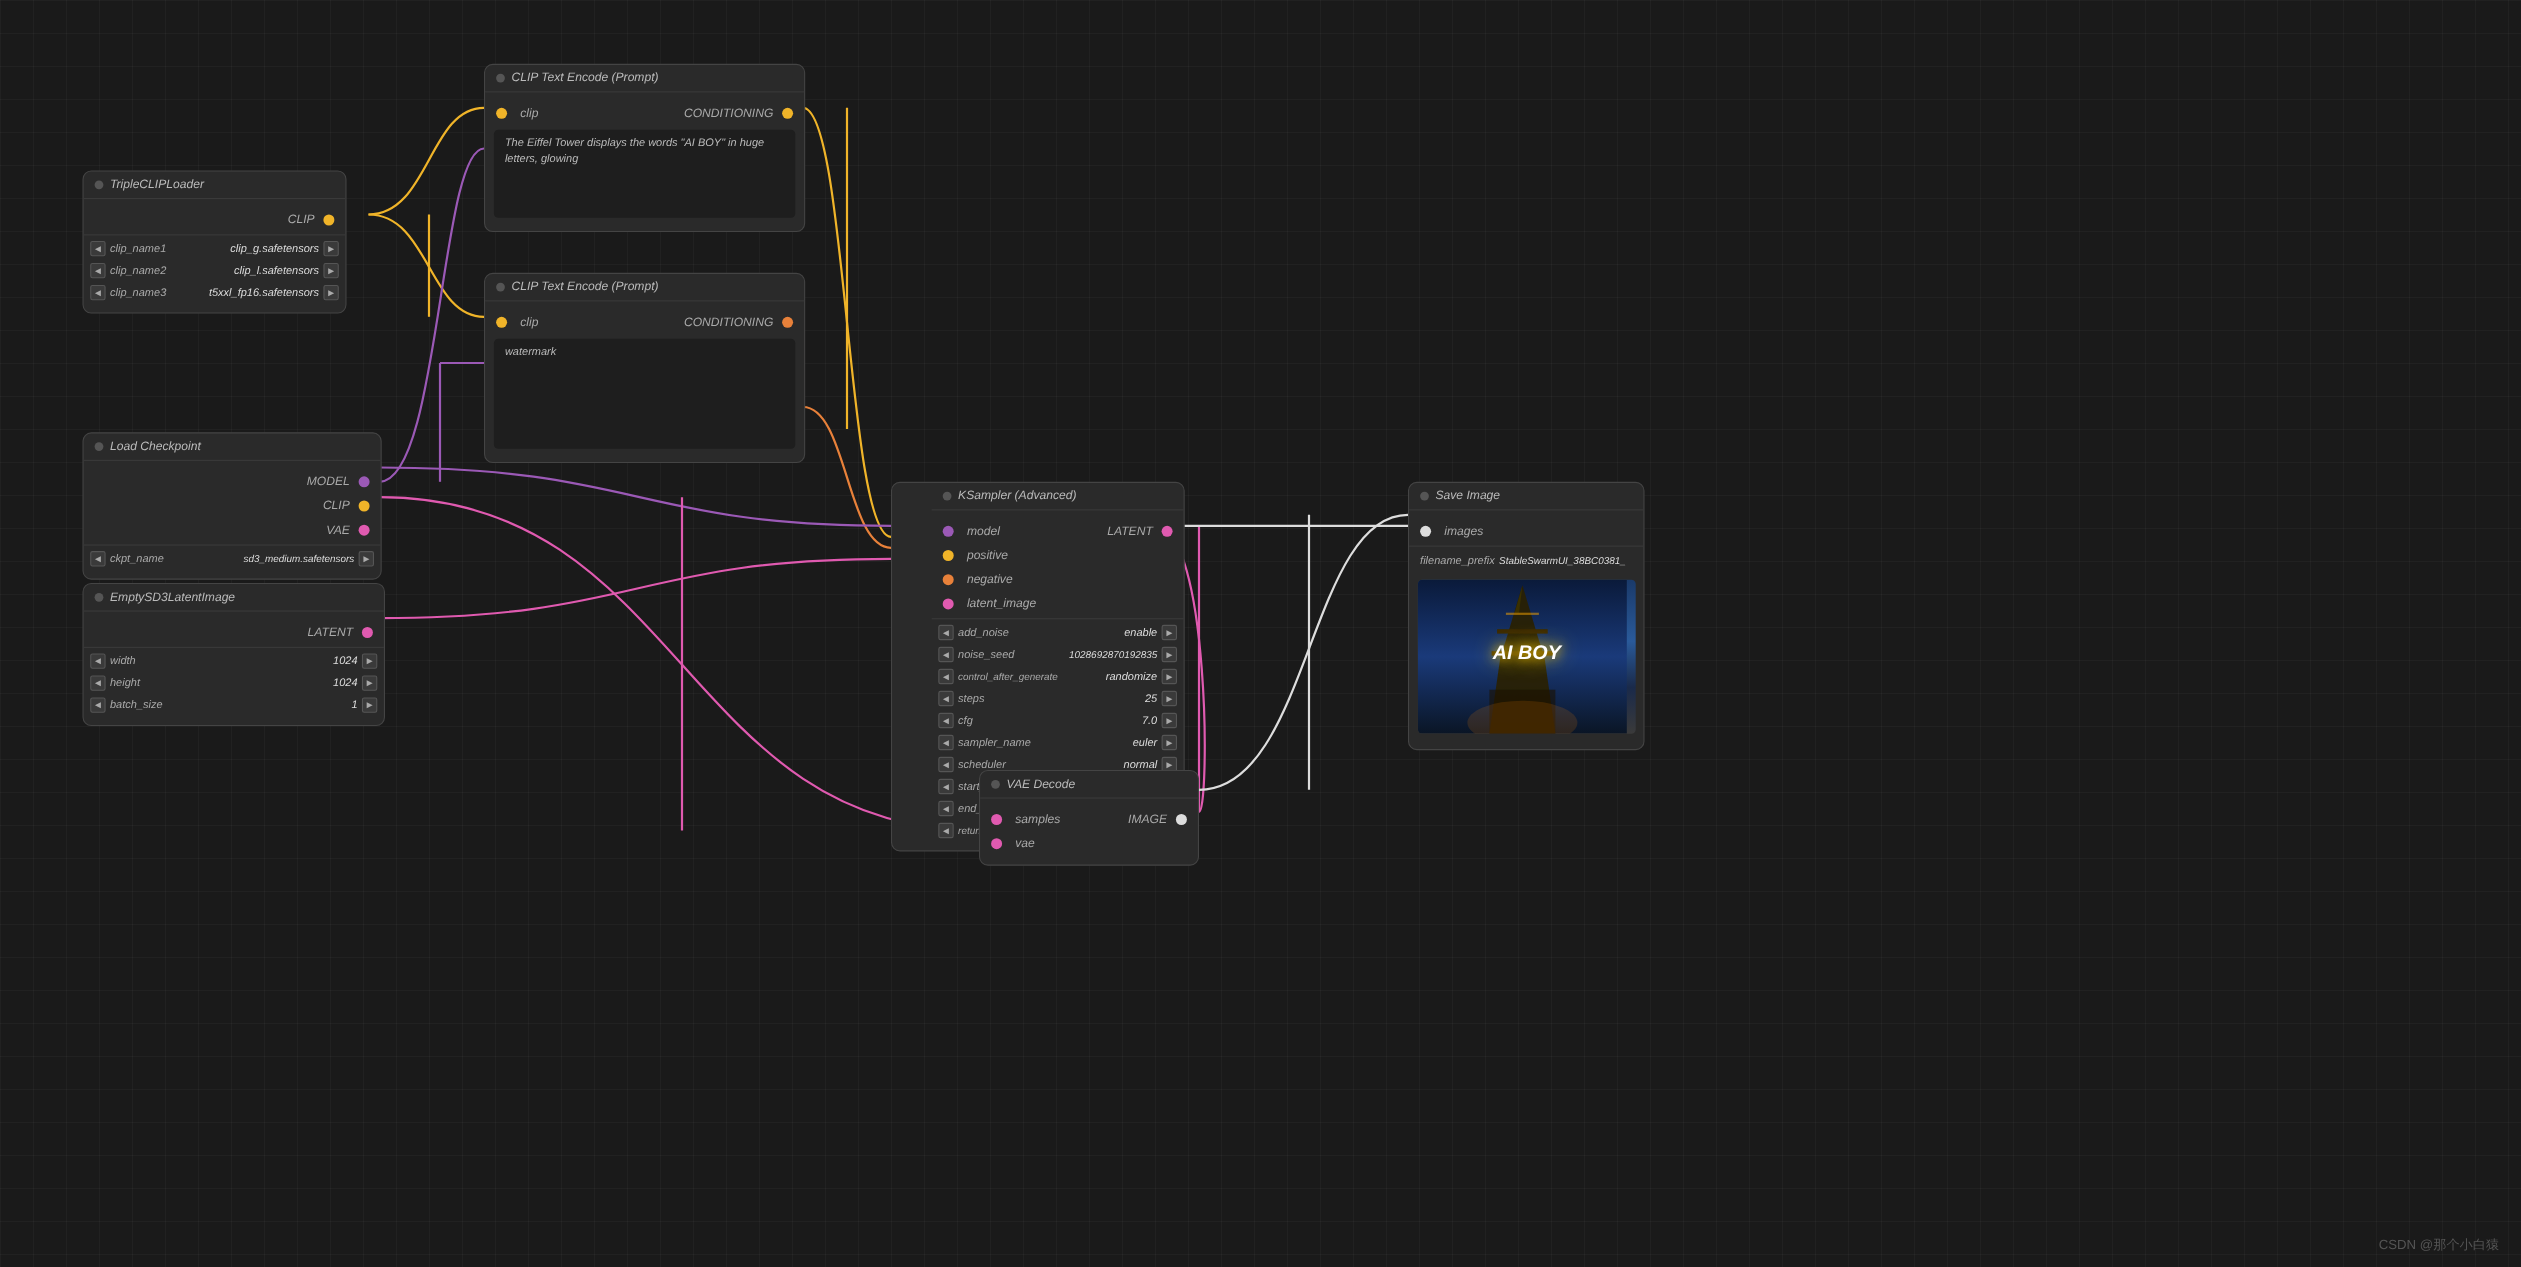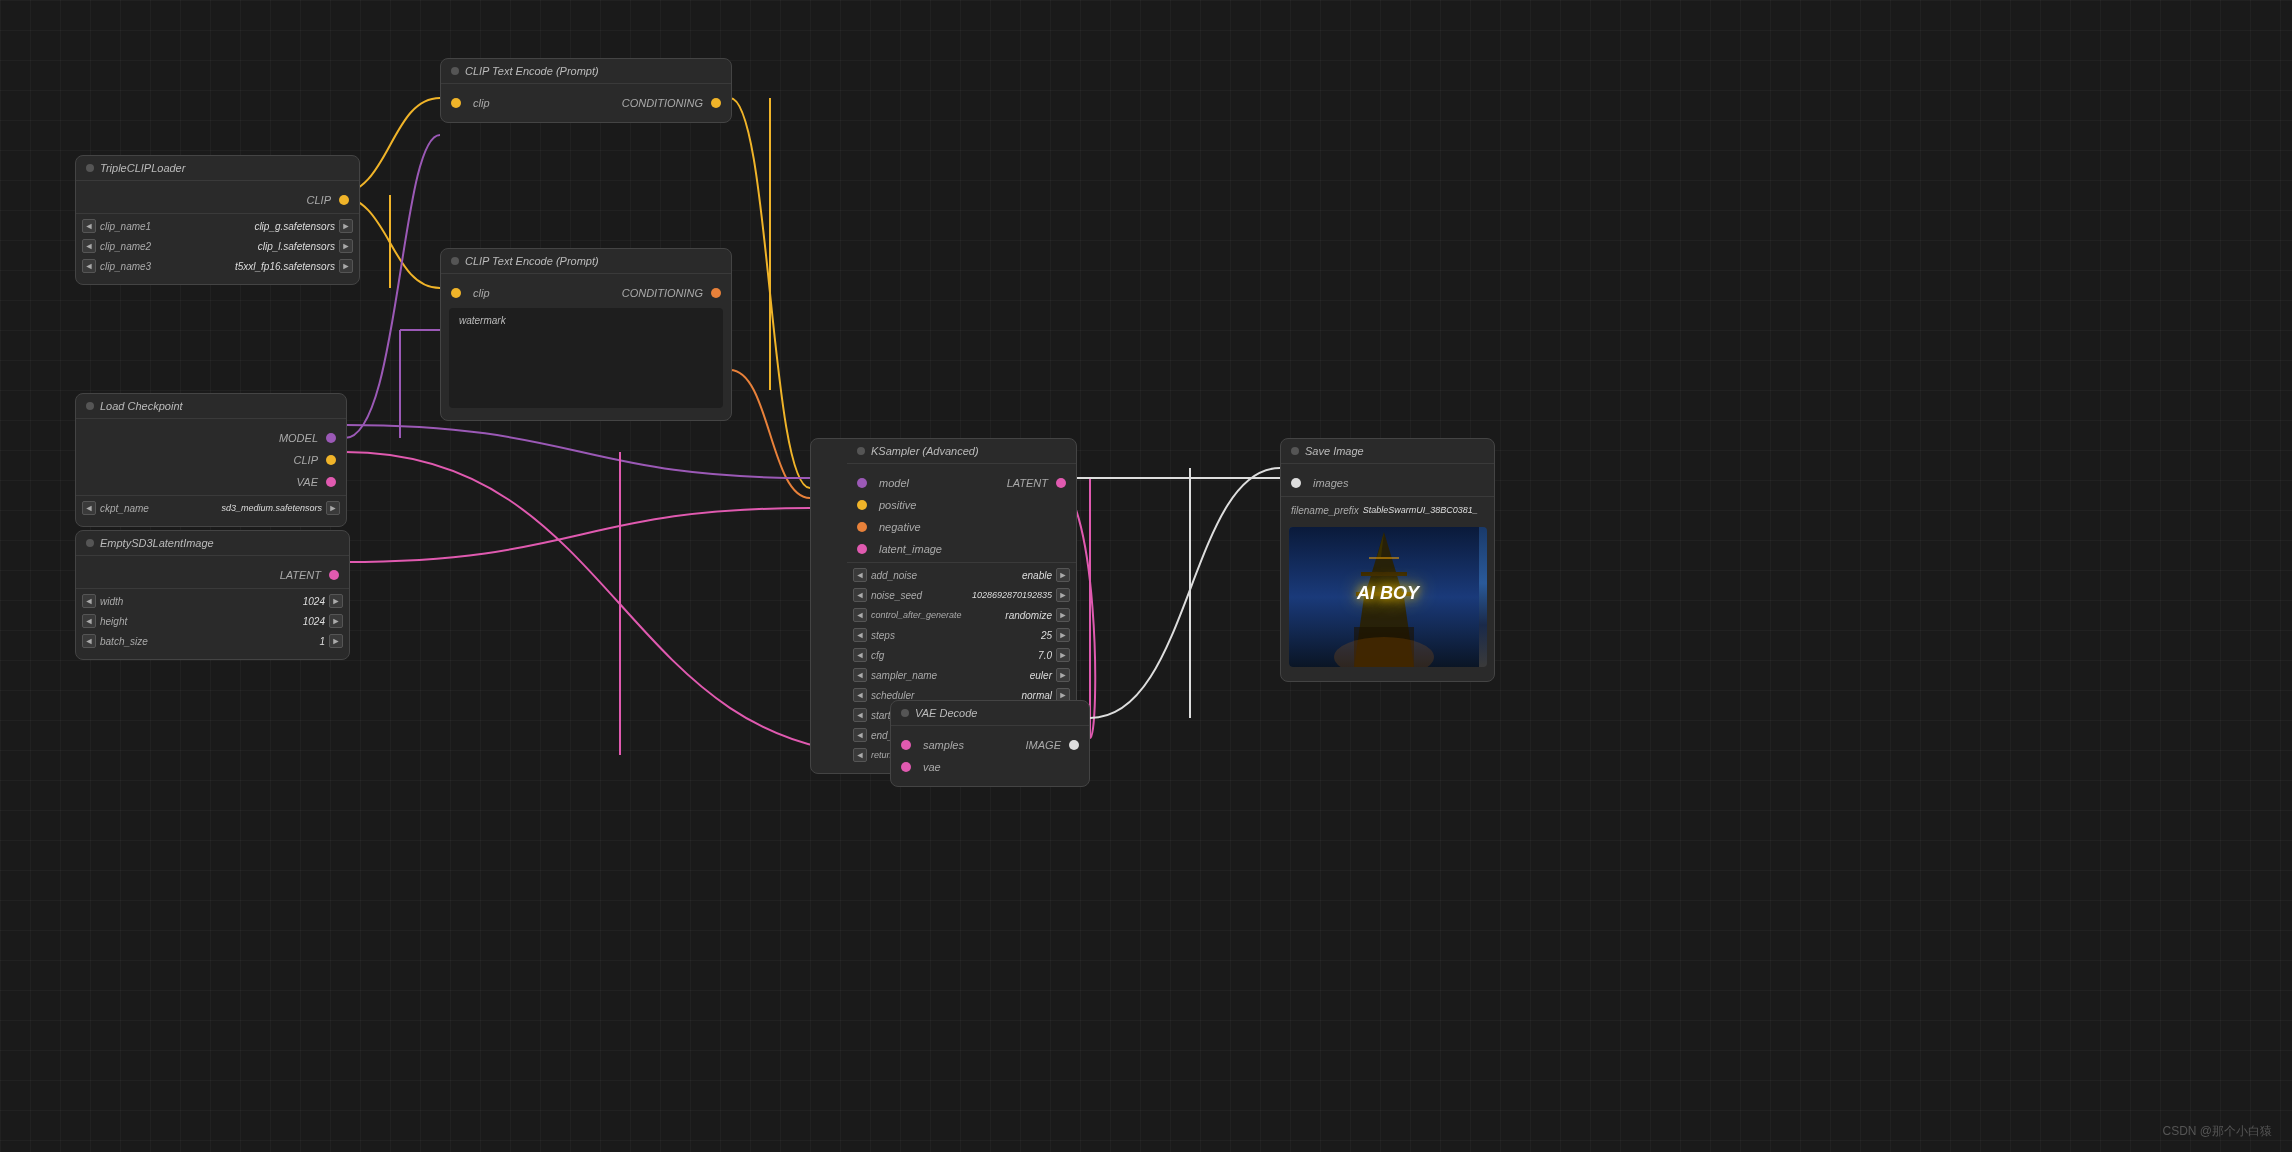--- a/index.html
+++ b/index.html
@@ -214,21 +214,21 @@
 
   <path d="M 1050 478 C 1100 478, 1100 738, 1090 738" stroke="#e05ab0" stroke-width="2" fill="none"></path>
   <path d="M 1090 478 L 1090 738" stroke="#e05ab0" stroke-width="2" fill="none"></path>
 
   <path d="M 1090 718 C 1190 718, 1190 468, 1280 468" stroke="#ddd" stroke-width="2" fill="none"></path>
   <path d="M 1190 718 L 1190 468" stroke="#ddd" stroke-width="2" fill="none"></path>
 
   <path d="M 1050 478 L 1280 478" stroke="#ddd" stroke-width="2" fill="none"></path>
 </svg>
 
-<div class="node" style="left:75px; top:155px; width:285px;">
+<div class="node" style="left:75px; top:155px; width:240px;">
   <div class="node-header">
     <div class="node-dot"></div>
     <span>TripleCLIPLoader</span>
   </div>
   <div class="node-body">
 
     <div class="node-row">
       <span class="label-right">CLIP</span>
       <div class="port yellow port-right" style="margin-left:8px;"></div>
     </div>
@@ -260,20 +260,21 @@
     <div class="node-dot"></div>
     <span>CLIP Text Encode (Prompt)</span>
   </div>
   <div class="node-body">
     <div class="node-row">
       <div class="port yellow port-left"></div>
       <span class="label-left" style="margin-left:6px;">clip</span>
       <span class="label-right">CONDITIONING</span>
       <div class="port yellow" style="margin-left:8px;"></div>
     </div>
+    <div class="text-area-content">The Eiffel Tower displays the words "AI BOY" in huge letters, glowing</div>
   </div>
 </div>
 
 <div class="node" style="left:440px; top:248px; width:292px;">
   <div class="node-header">
     <div class="node-dot"></div>
     <span>CLIP Text Encode (Prompt)</span>
   </div>
   <div class="node-body">
     <div class="node-row">

